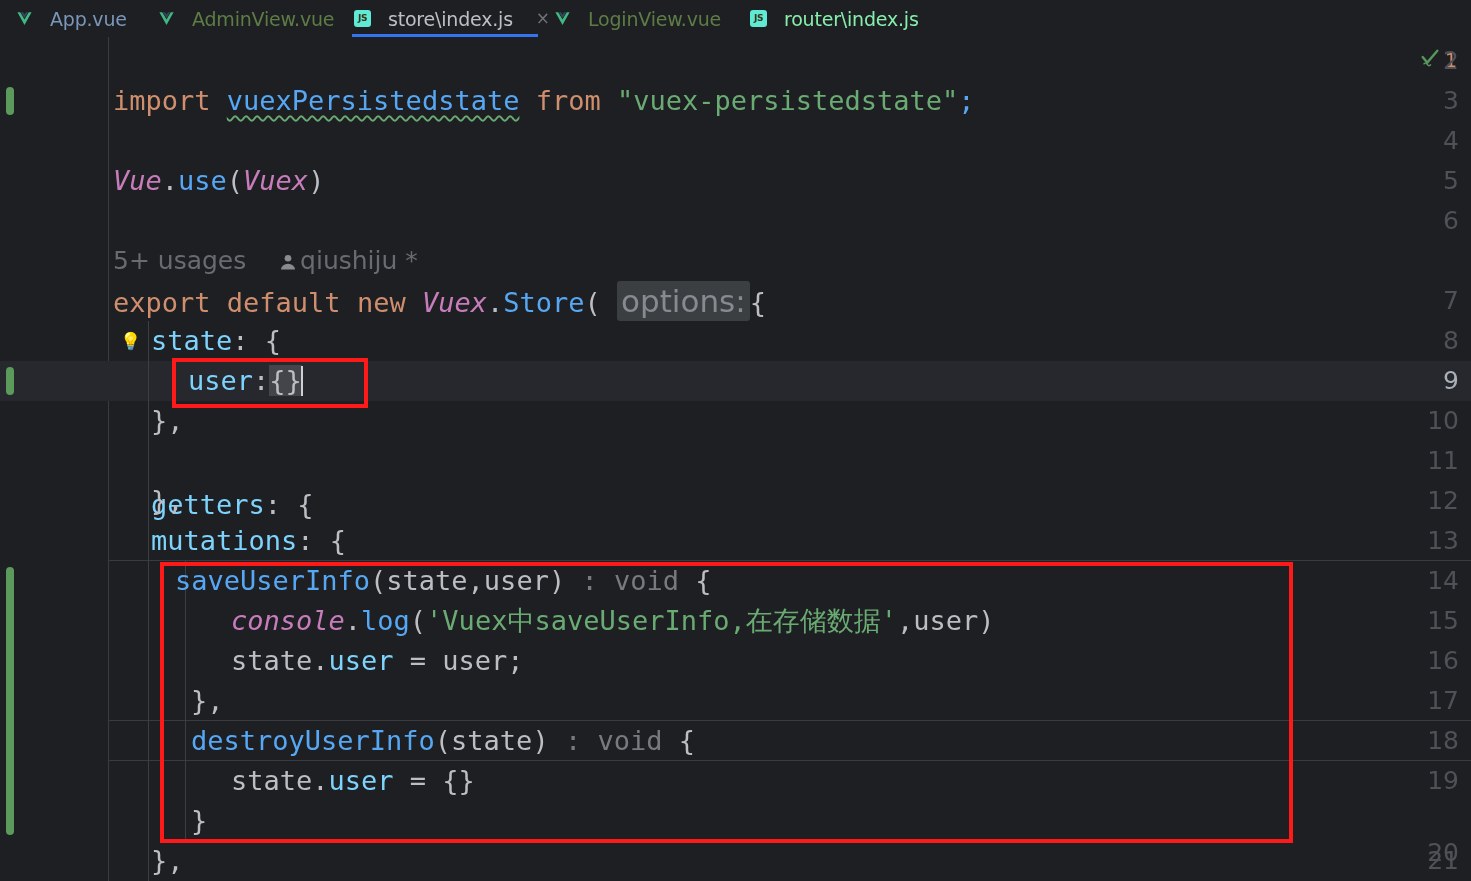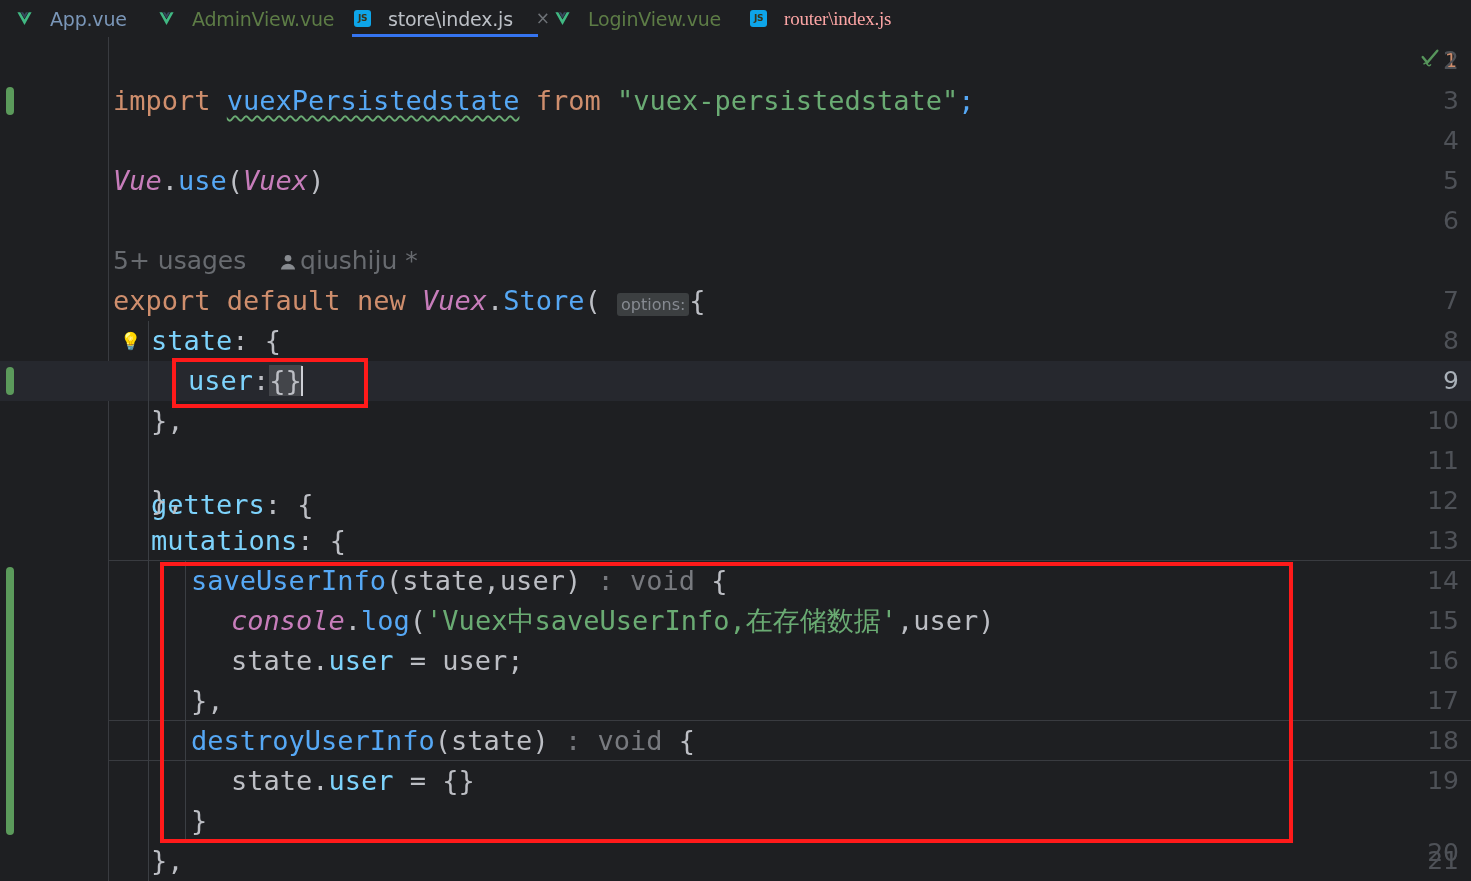--- a/index.html
+++ b/index.html
@@ -49,21 +49,21 @@
   .icon-vue {
     width: 17px; height: 17px;
     display: inline-block;
     position: relative;
     flex: 0 0 auto;
   }
   .icon-vue svg { display: block; }
   .icon-js {
     width: 17px; height: 17px;
     border-radius: 3px;
-    background: #0ea5e9;
+    background: #5eead4;
     color: #3B3218;
     font-family: "DejaVu Sans", sans-serif;
     font-size: 9px;
     font-weight: bold;
     line-height: 17px;
     text-align: center;
     flex: 0 0 auto;
     letter-spacing: -0.5px;
   }
   .tab-close {
@@ -172,21 +172,21 @@
   .typehint { color: #787A7F; }            
   .squig {
     text-decoration: underline wavy #6AAB73;
     text-decoration-thickness: 2px;
     text-underline-offset: 5px;
   }
   .paramhint {
     background: #3C3F41;
     color: #868A91;
     font-family: "DejaVu Sans", sans-serif;
-    font-size: 16px;
+    font-size: 31px;
     border-radius: 3px;
     padding: 2px 4px;
   }
   .sel {
     background: #43454A;
   }
   .caret {
     display: inline-block;
     width: 2px;
     height: 30px;
@@ -266,21 +266,21 @@
       <span class="icon-vue">
         <svg width="17" height="17" viewBox="0 0 24 24">
           <path d="M2 3 L12 21 L22 3 L18 3 L12 13.5 L6 3 Z" fill="#41B883"></path>
           <path d="M7 3 L12 11.5 L17 3 L14 3 L12 6.8 L10 3 Z" fill="#35495E"></path>
         </svg>
       </span>
       <span class="tablabel" style="color:#5D7C46;">LoginView.vue</span>
     </div>
     <div class="tab" style="left:744px;">
       <span class="icon-js">JS</span>
-      <span class="tablabel" style="color:#fca5a5;font-family:Liberation Serif, serif;">router\index.js</span>
+      <span class="tablabel" style="color:#86efac;">router\index.js</span>
     </div>
   </div>
 
 <div id="editor">
   <div id="gutter"></div>
   <div id="gutter-divider"></div>
 <div id="inspect">
       <span><svg width="22" height="22" viewBox="0 0 24 24">
           <path d="M4 11 L9 17 L20 4" stroke="#57965C" stroke-width="2.6" fill="none" stroke-linecap="round"></path>
           <path d="M5 19 q2 -3 4 0 q2 3 4 0" stroke="#57965C" stroke-width="1.6" fill="none"></path>
@@ -324,21 +324,21 @@
           <circle cx="12" cy="7.5" r="4" fill="#888B90"></circle>
           <path d="M3.5 21 a8.5 7 0 0 1 17 0 z" fill="#888B90"></path>
         </svg></span><span>qiushiju *</span></div>
     <div class="cl" style="top:244px;left:113px;"><span class="kw">export</span><span class="plain"> </span><span class="kw">default</span><span class="plain"> </span><span class="kw">new</span><span class="plain"> </span><span class="cls">Vuex</span><span class="plain">.</span><span class="fn">Store</span><span class="plain">(</span><span class="plain"> </span><span class="paramhint">options:</span><span class="plain">{</span></div>
     <div class="cl" style="top:284px;left:151px;"><span class="prop">state</span><span class="plain">: </span><span class="plain">{</span></div>
     <div class="cl" style="top:324px;left:188px;"><span class="prop">user</span><span class="plain">:</span><span class="plain sel">{}</span><span class="caret"></span></div>
     <div class="cl" style="top:364px;left:151px;"><span class="plain">},</span></div>
     <div class="cl" style="top:416px;left:151px;margin-top:32px;"><span class="prop">getters</span><span class="plain">: </span><span class="plain">{</span></div>
     <div class="cl" style="top:444px;left:151px;"><span class="plain">},</span></div>
     <div class="cl" style="top:484px;left:151px;"><span class="prop">mutations</span><span class="plain">: </span><span class="plain">{</span></div>
-    <div class="cl" style="top:524px;left:191px;"><span class="fn">saveUserInfo</span><span class="plain">(state,user)</span><span class="typehint"> : void </span><span class="plain">{</span></div>
+    <div class="cl" style="top:524px;left:175px;"><span class="fn">saveUserInfo</span><span class="plain">(state,user)</span><span class="typehint"> : void </span><span class="plain">{</span></div>
     <div class="cl" style="top:604px;left:231px;"><span class="plain">state.</span><span class="prop">user</span><span class="plain"> = user;</span></div>
     <div class="cl" style="top:564px;left:231px;"><span class="cls">console</span><span class="plain">.</span><span class="fn">log</span><span class="plain">(</span><span class="str">'Vuex中saveUserInfo,在存储数据'</span><span class="plain">,user)</span></div>
     <div class="cl" style="top:644px;left:191px;"><span class="plain">},</span></div>
     <div class="cl" style="top:684px;left:191px;"><span class="fn">destroyUserInfo</span><span class="plain">(state)</span><span class="typehint"> : void </span><span class="plain">{</span></div>
     <div class="cl" style="top:724px;left:231px;"><span class="plain">state.</span><span class="prop">user</span><span class="plain"> = {}</span></div>
     <div class="cl" style="top:764px;left:191px;"><span class="plain">}</span></div>
     <div class="cl" style="top:804px;left:151px;"><span class="plain">},</span></div>
   </div>
 
 <div class="redbox" style="left:172px;top:358px;width:196px;height:50px;border-color:#FF1A1A;"></div>

